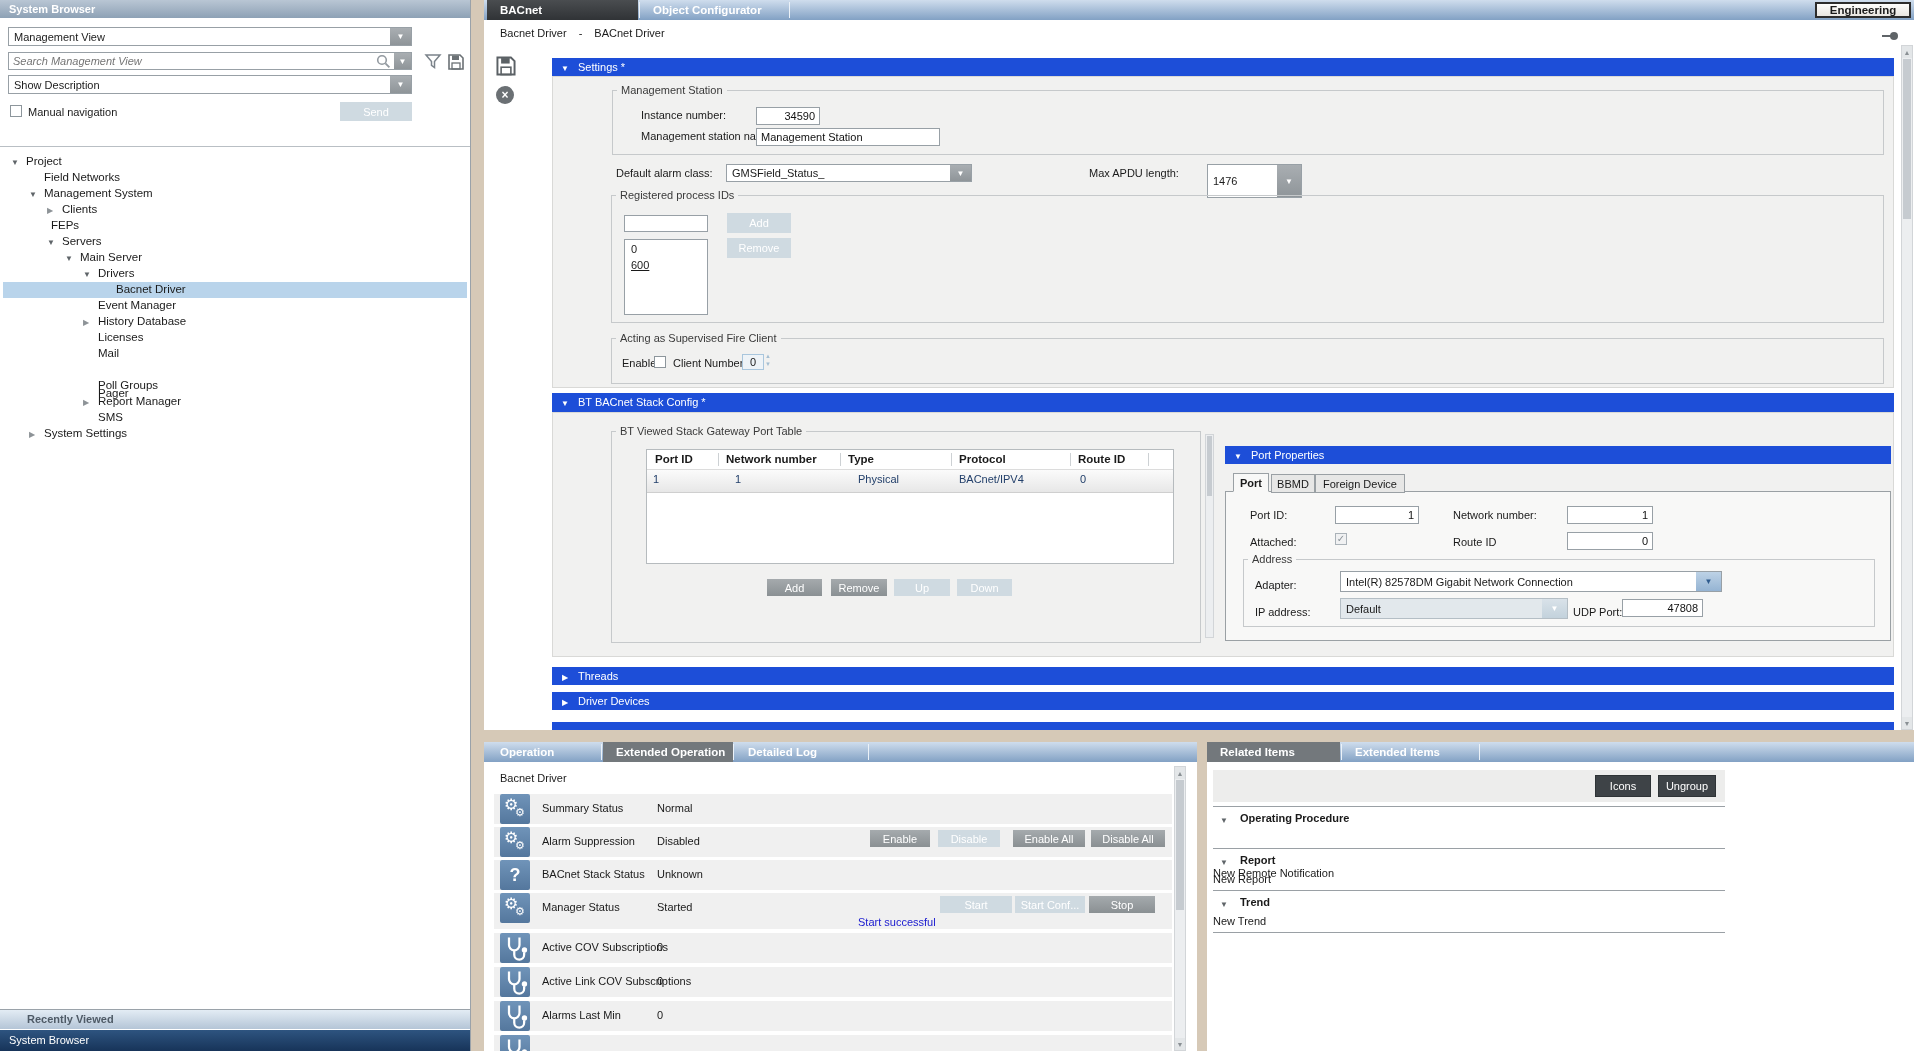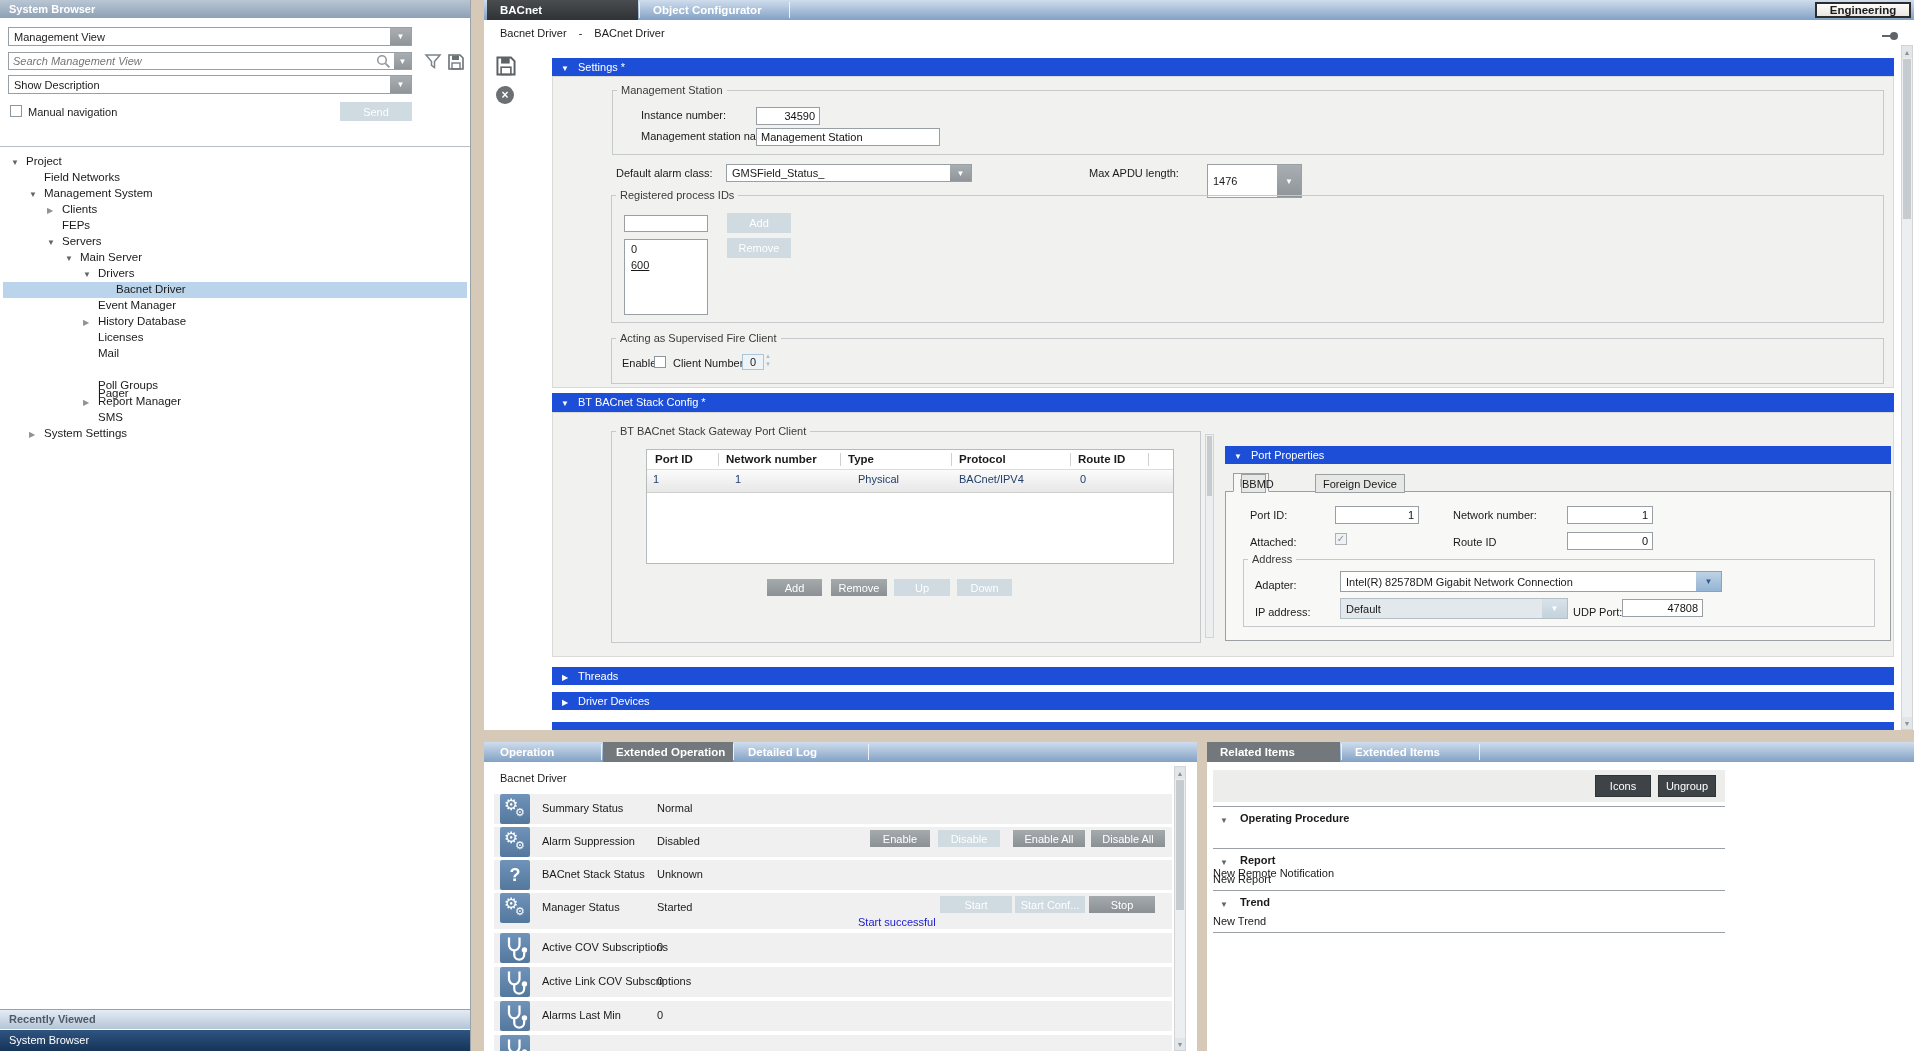--- a/index.html
+++ b/index.html
@@ -3,21 +3,21 @@
 <meta charset="utf-8">
 <style>
   html,body{margin:0;padding:0;}
   body{width:1914px;height:1051px;position:relative;background:#d6c9b7;
        font-family:"Liberation Sans",sans-serif;font-size:11px;color:#1a1a1a;overflow:hidden;}
   .a{position:absolute;}
   .panel{position:absolute;background:#fff;overflow:hidden;}
   
   .cap{background:linear-gradient(#b9c6d4,#8da1b5);color:#fff;font-weight:bold;line-height:18px;padding-left:9px;}
   .navybar{background:linear-gradient(#2e5480,#173459);color:#fff;line-height:21px;padding-left:9px;}
-  .litebar{background:linear-gradient(#e3ecf4,#b4c5d7);color:#4e5a66;font-weight:bold;line-height:19px;padding-left:9px;}
+  .litebar{background:linear-gradient(#e3ecf4,#b4c5d7);color:#4e5a66;font-weight:bold;line-height:19px;padding-left:27px;}
   .tabbar{position:absolute;left:0;top:0;right:0;height:20px;background:linear-gradient(#cfdded,#82a1c4);}
   .tab{position:absolute;top:0;height:20px;line-height:20px;color:#fff;font-weight:bold;font-size:11.5px;padding-left:13px;box-sizing:border-box;}
   .tab.dark{background:linear-gradient(#4a4d50,#303336);}
   .tab.gray{background:#73787c;}
   .tabsep{position:absolute;top:2px;width:1px;height:16px;background:#ecf2f8;}
   .sect-h{position:absolute;background:#1d4ed8;color:#fff;line-height:18px;}
   .sect-h .sarr{display:inline-block;width:26px;text-align:center;font-size:8px;color:#fff;}
   .sect-box{position:absolute;background:#f1f1f0;border:1px solid #d9d9d7;box-sizing:border-box;}
   
   .grp{position:absolute;border:1px solid #c6c9cb;}
@@ -129,21 +129,21 @@
       </div>
     <div class="trow" style="top:38px;">
       <span class="tar" style="left:26px;">▼</span>
       <span class="tlb" style="left:41px;">Management System</span>
       </div>
     <div class="trow" style="top:54px;">
       <span class="tar c" style="left:44px;">▶</span>
       <span class="tlb" style="left:59px;">Clients</span>
       </div>
     <div class="trow" style="top:70px;">
-      <span class="tlb" style="left:59px;">FEPs</span>
+      <span class="tlb" style="left:48px;">FEPs</span>
       </div>
     <div class="trow" style="top:86px;">
       <span class="tar" style="left:44px;">▼</span>
       <span class="tlb" style="left:59px;">Servers</span>
       </div>
     <div class="trow" style="top:102px;">
       <span class="tar" style="left:62px;">▼</span>
       <span class="tlb" style="left:77px;">Main Server</span>
       </div>
     <div class="trow" style="top:118px;">
@@ -269,21 +269,21 @@
     <div class="a" style="left:212px;top:276px;font-size:6px;color:#a4bed2;">▲</div>
     <div class="a" style="left:212px;top:284px;font-size:6px;color:#a4bed2;">▼</div>
   </div>
 
   <div class="sect-h" style="left:68px;top:393px;width:1342px;height:19px;">
     <span class="sarr">▼</span><span>BT BACnet Stack Config *</span>
   </div>
   <div class="sect-box" style="left:68px;top:412px;width:1342px;height:245px;">
 
     <div class="grp" style="left:58px;top:18px;width:588px;height:210px;">
-      <span class="lg" style="left:4px;">BT BACnet Stack Gateway Port Client</span>
+      <span class="lg" style="left:4px;">BT Viewed Stack Gateway Port Table</span>
     </div>
     <div class="tbl" style="left:93px;top:36px;width:528px;height:115px;">
       <span class="th" style="left:8px;">Port ID</span>
       <span class="th" style="left:79px;">Network number</span>
       <span class="th" style="left:201px;">Type</span>
       <span class="th" style="left:312px;">Protocol</span>
       <span class="th" style="left:431px;">Route ID</span>
       <span class="tvsep" style="left:71px;"></span>
       <span class="tvsep" style="left:193px;"></span>
       <span class="tvsep" style="left:304px;"></span>
@@ -304,21 +304,21 @@
 
     <div class="sbar" style="left:652px;top:21px;width:9px;height:204px;">
       <div class="sb-thumb" style="top:1px;height:60px;"></div>
     </div>
 
     <div class="sect-h" style="left:672px;top:33px;width:666px;height:18px;">
       <span class="sarr">▼</span><span>Port Properties</span>
     </div>
     <div class="a" style="left:672px;top:78px;width:666px;height:150px;background:#f8f8f7;border:1px solid #9aa0a4;box-sizing:border-box;"></div>
     <div class="pp-tab act" style="left:680px;top:60px;width:36px;">Port</div>
-    <div class="pp-tab" style="left:688px;top:61px;width:25px;">BBMD</div>
+    <div class="pp-tab" style="left:718px;top:61px;width:44px;">BBMD</div>
     <div class="pp-tab" style="left:762px;top:61px;width:90px;">Foreign Device</div>
 
     <div class="lbl" style="left:697px;top:96px;">Port ID:</div>
     <input class="inp num" readonly="" style="left: 782px; top: 93px; width: 84px; height: 18px;" value="1">
     <div class="lbl" style="left:900px;top:96px;">Network number:</div>
     <input class="inp num" readonly="" style="left: 1014px; top: 93px; width: 86px; height: 18px;" value="1">
     <div class="lbl" style="left:697px;top:123px;">Attached:</div>
     <div class="cb chk" style="left:782px;top:120px;">✓</div>
     <div class="lbl" style="left:900px;top:123px;">Route ID</div>
     <input class="inp num" readonly="" style="left: 1014px; top: 119px; width: 86px; height: 18px;" value="0">

